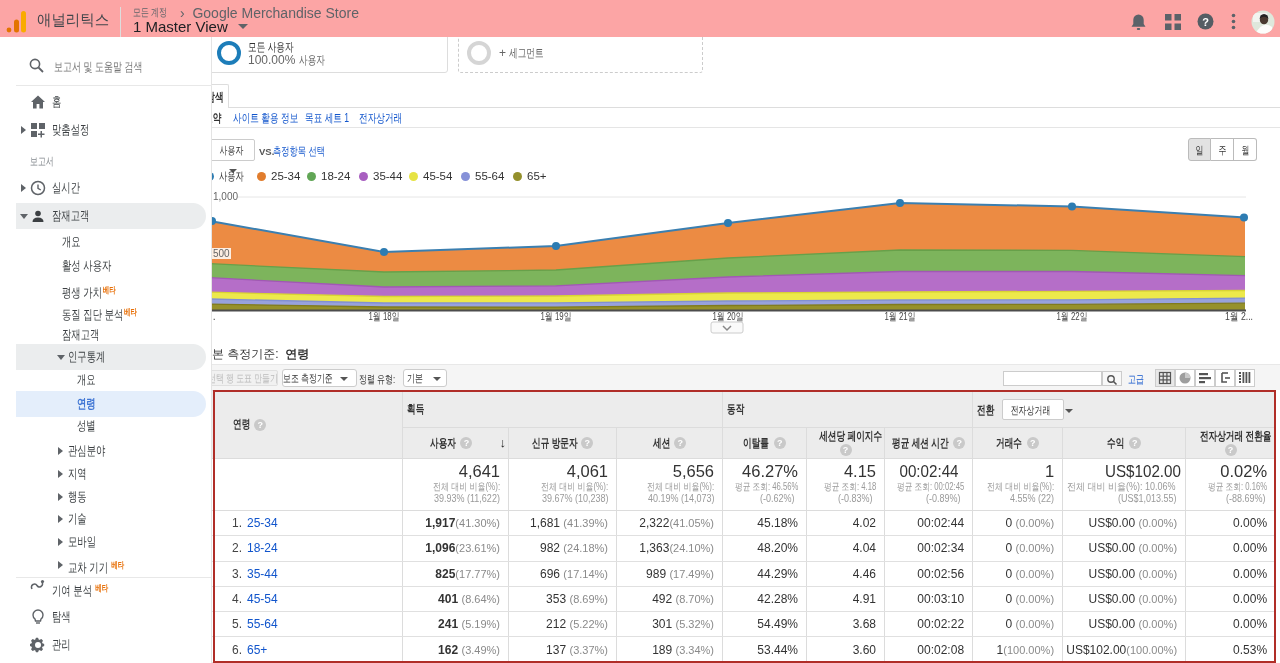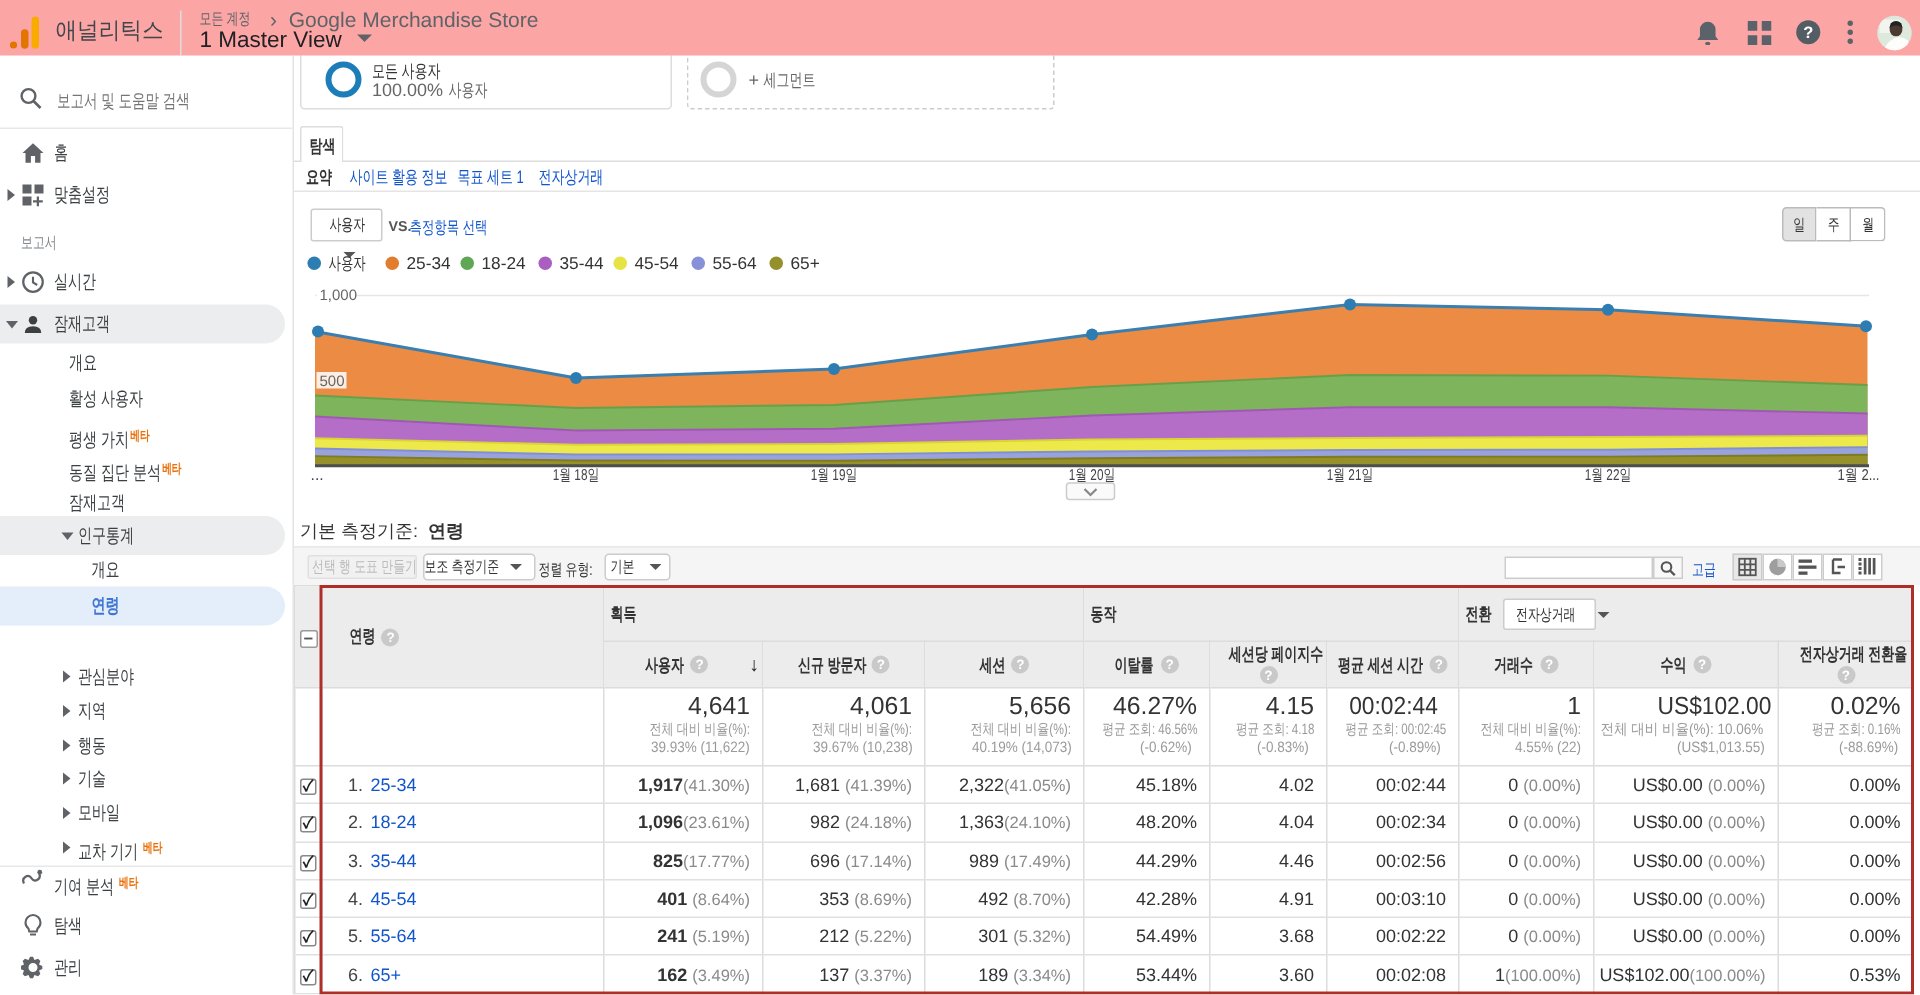--- a/index.html
+++ b/index.html
@@ -14,21 +14,21 @@
 .kc{display:inline-block;transform:scaleX(.72);transform-origin:50% 50%;white-space:nowrap;}
 
 #appbar{position:absolute;left:0;top:0;width:1280px;height:37px;background:#fca5a5;z-index:60;}
 #ga-text{position:absolute;left:37px;top:10px;font-size:15.5px;color:#41464b;transform:scaleX(.93);transform-origin:0 50%;}
 #hdr-div{position:absolute;left:120px;top:7px;width:1px;height:30px;background:#ddd;}
 #crumb{position:absolute;left:133px;top:5px;font-size:11px;color:#5f6368;}
 #viewname{position:absolute;left:133px;top:18px;font-size:15px;color:#202124;}
 #viewname .car{display:inline-block;width:0;height:0;border-left:5px solid transparent;
   border-right:5px solid transparent;border-top:5px solid #5f6368;margin-left:6px;vertical-align:3px;}
 
-#sidebar{position:absolute;left:0;top:37px;width:196px;height:626px;background:#fff;
+#sidebar{position:absolute;left:16px;top:37px;width:196px;height:626px;background:#fff;
   border-right:1px solid #e4e4e4;z-index:55;text-decoration:underline;}
 .srow{position:absolute;left:0;width:196px;height:26px;line-height:26px;font-size:13px;color:#3c4043;}
 .srow .txt{position:absolute;top:0;transform:scaleX(.72);transform-origin:0 50%;white-space:nowrap;}
 .pill{background:#ebedee;border-radius:0 14px 14px 0;width:190px;}
 .pill-blue{background:#e4eefb;border-radius:0 14px 14px 0;width:190px;}
 .pill-blue .txt{color:#4076d4;font-weight:bold;}
 .tri-r{position:absolute;width:0;height:0;border-top:4px solid transparent;border-bottom:4px solid transparent;
   border-left:5px solid #5f6368;top:9px;}
 .tri-d{position:absolute;width:0;height:0;border-left:4px solid transparent;border-right:4px solid transparent;
   border-top:5px solid #5f6368;top:11px;}
@@ -505,20 +505,23 @@
   <div class="srow pill" style="top:307px;">
     <span class="tri-d" style="left:41px;"></span>
     <span class="txt" style="left:52px;">인구통계</span>
   </div>
   <div class="srow" style="top:330px;">
       <span class="txt" style="left:61px;">개요</span>
     </div>
   <div class="srow pill-blue" style="top:354px;">
       <span class="txt" style="left:61px;">연령</span>
     </div>
+  <div class="srow" style="top:376px;">
+      <span class="txt" style="left:61px;">성별</span>
+    </div>
   <div class="srow" style="top:401px;">
       <span class="tri-r" style="left:42px;"></span>
       <span class="txt" style="left:52px;">관심분야</span>
     </div>
   <div class="srow" style="top:424px;">
       <span class="tri-r" style="left:42px;"></span>
       <span class="txt" style="left:52px;">지역</span>
     </div>
   <div class="srow" style="top:447px;">
       <span class="tri-r" style="left:42px;"></span>

